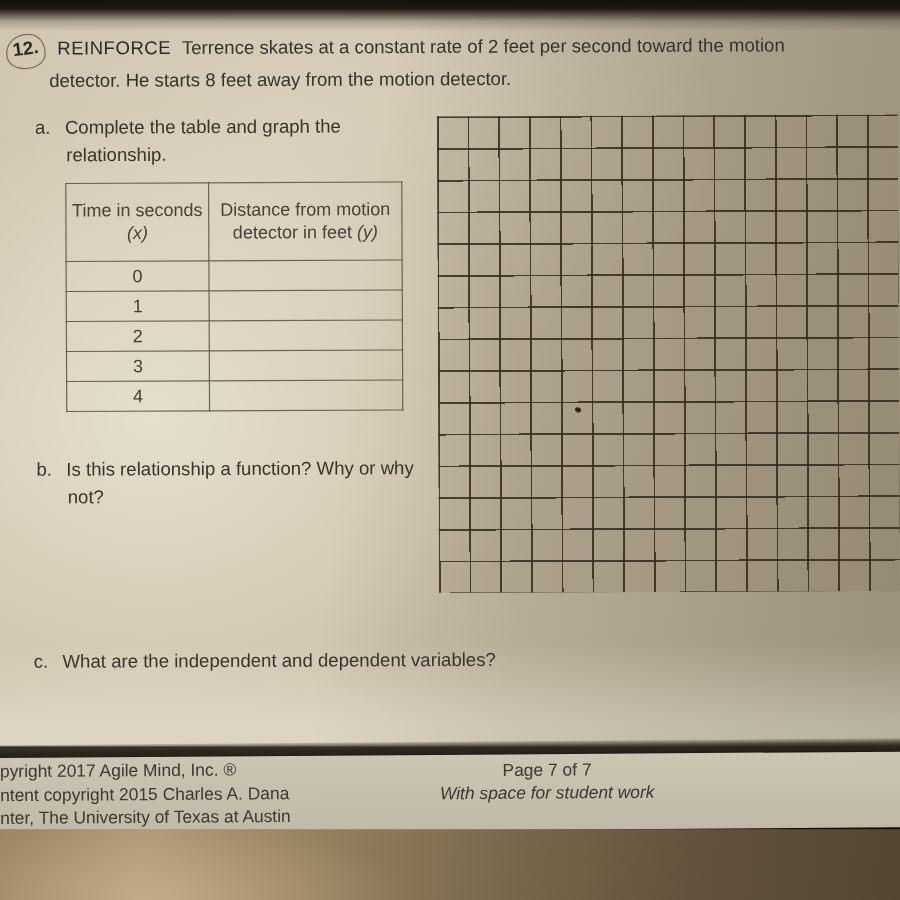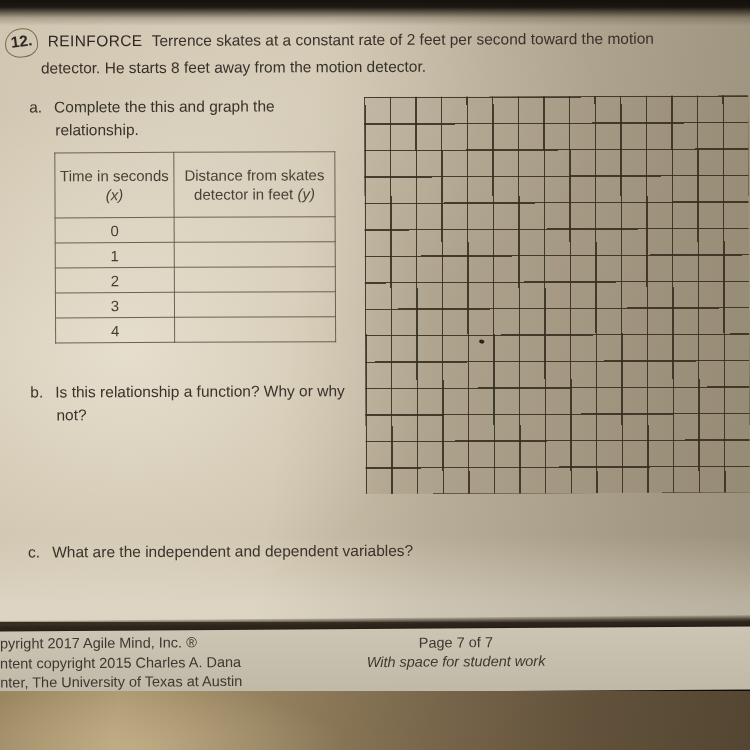--- a/index.html
+++ b/index.html
@@ -108,28 +108,28 @@
   <div class="page">
     <div class="sheet-content">
 
       <div class="problem">
         <span class="pnum">12.</span>
         <span class="ptag">REINFORCE</span>
         <span>Terrence skates at a constant rate of 2 feet per second toward the motion detector. He starts 8 feet away from the motion detector.</span>
       </div>
 
       <div class="part part-a">
-        <span class="plabel">a.</span><span>Complete the this and graph the relationship.</span>
+        <span class="plabel">a.</span><span>Complete the table and graph the relationship.</span>
       </div>
 
       <table class="dtable">
         <thead>
           <tr>
             <th class="col-time"><span>Time in seconds </span><span class="var">(x)</span></th>
-            <th class="col-dist"><span>Distance from skates detector in feet </span><span class="var">(y)</span></th>
+            <th class="col-dist"><span>Distance from motion detector in feet </span><span class="var">(y)</span></th>
           </tr>
         </thead>
         <tbody>
           <tr>
             <td>0</td>
             <td></td>
           </tr>
           <tr>
             <td>1</td>
             <td></td>

